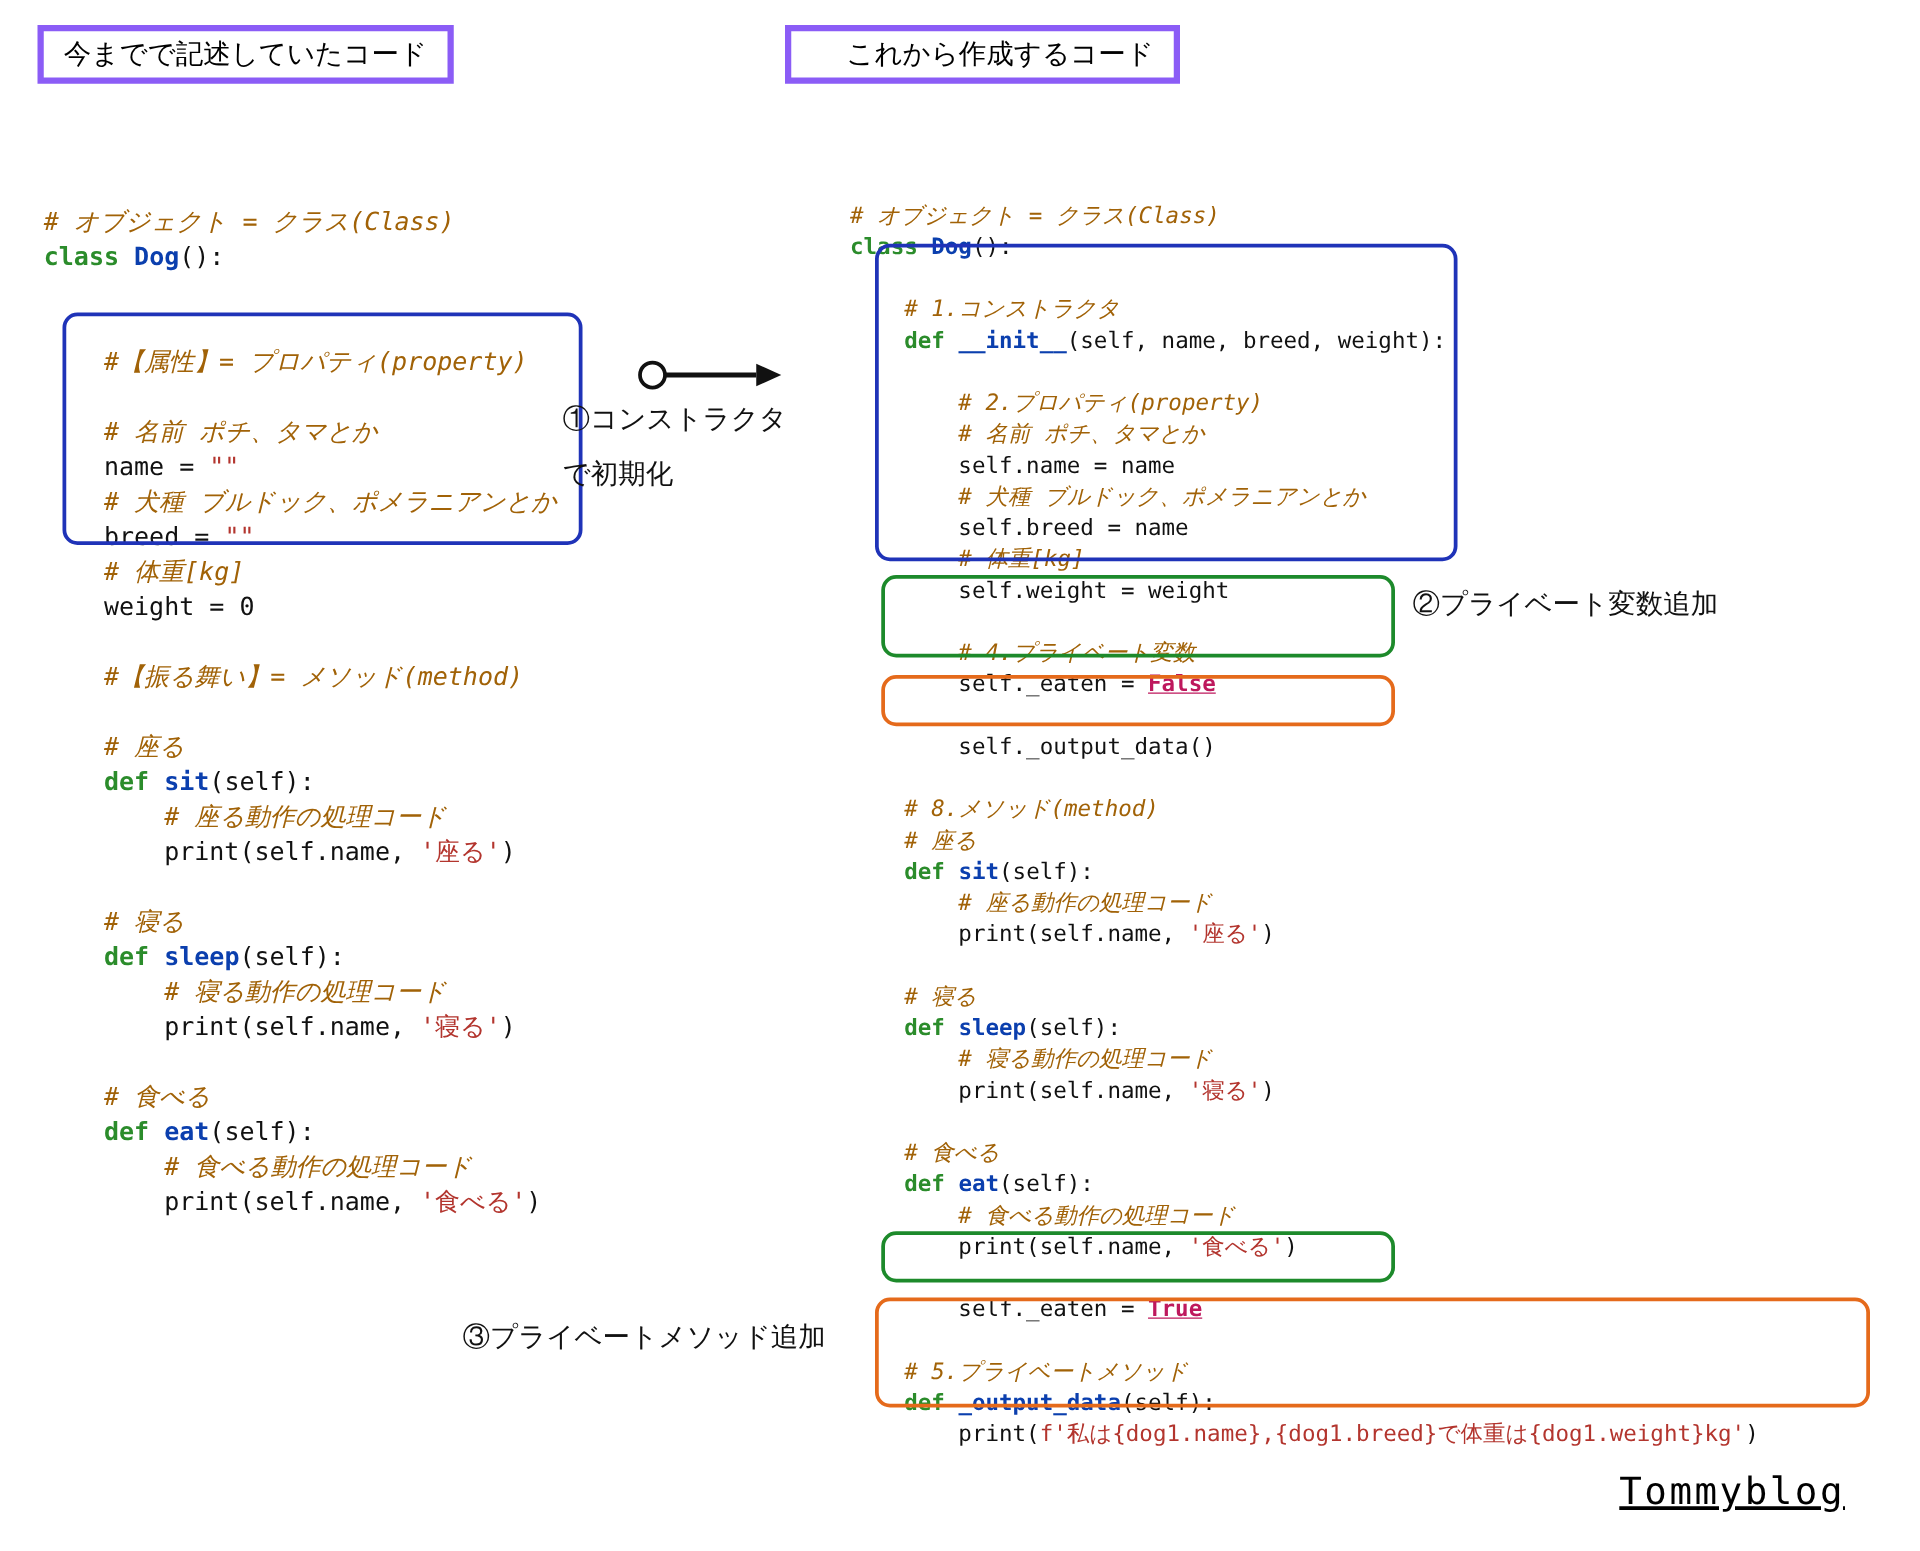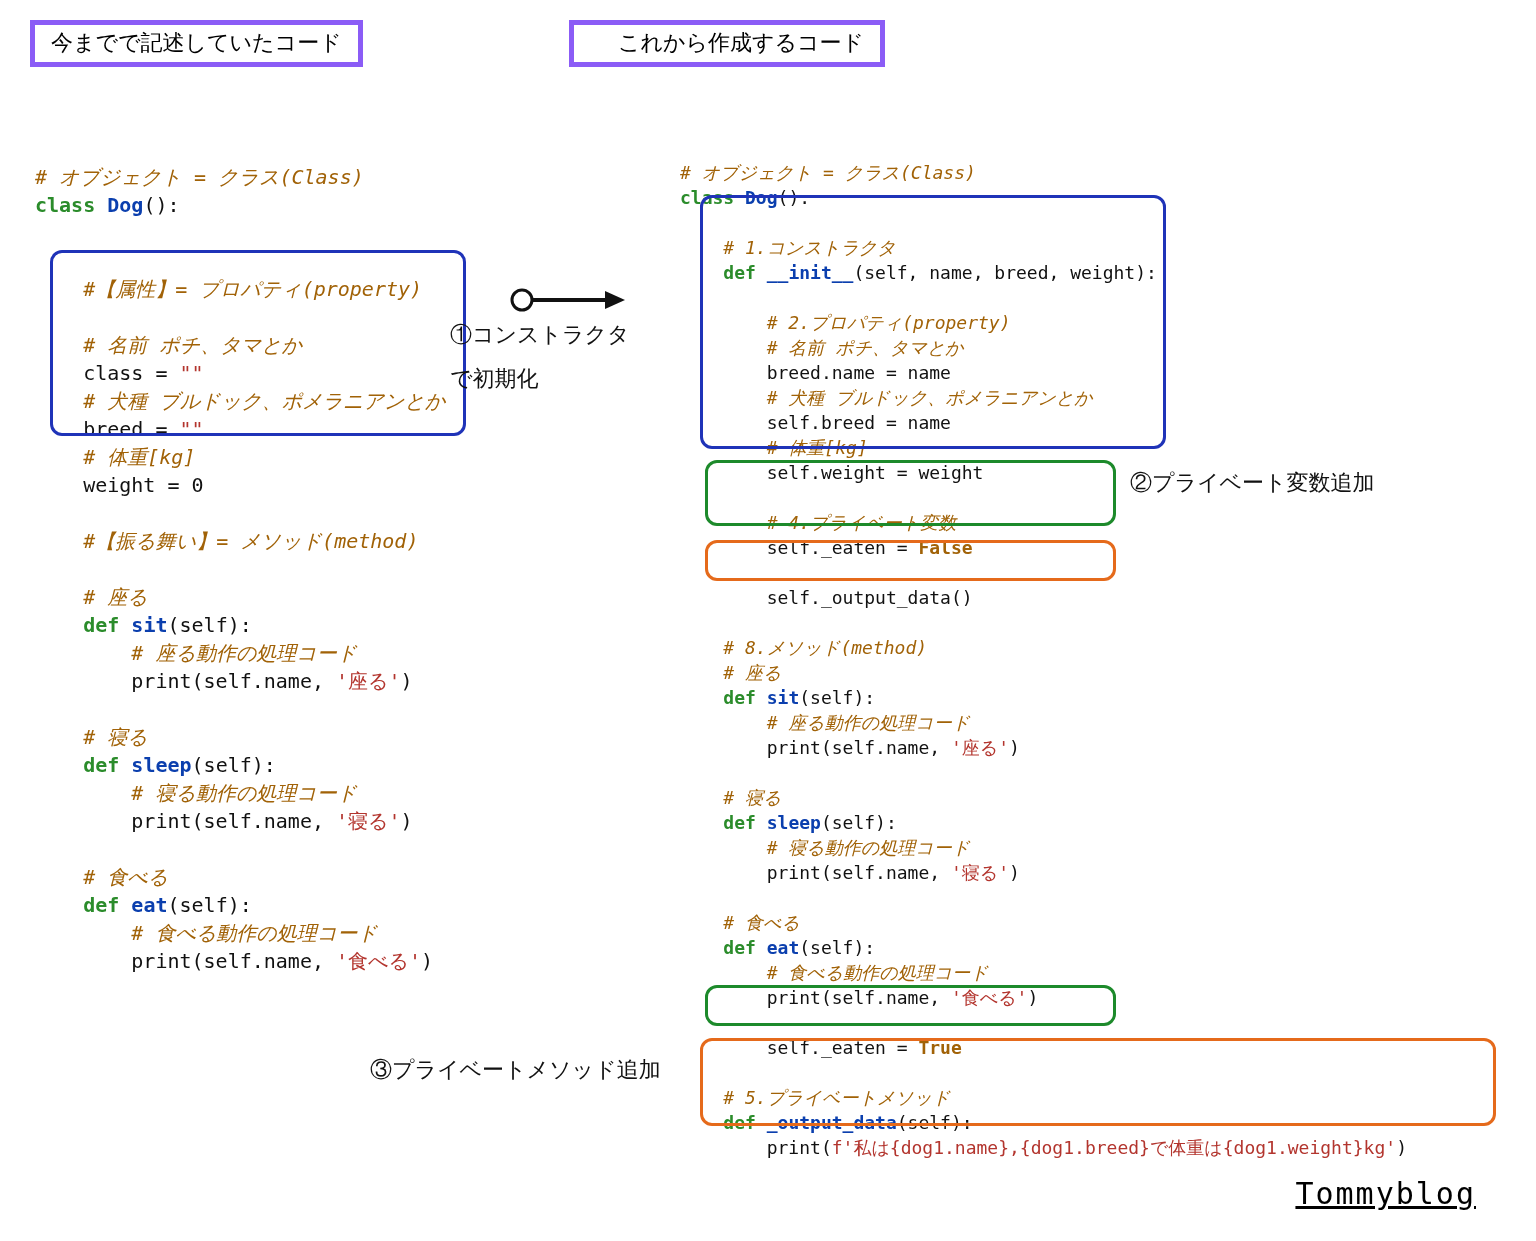--- a/index.html
+++ b/index.html
@@ -3,42 +3,42 @@
 <meta charset="utf-8">
 <style>
   html,body{margin:0;padding:0;background:#ffffff;font-family:"Hiragino Sans","Yu Gothic",Meiryo,sans-serif;}
   body{width:1536px;height:1241px;position:relative;}
   .title-box{position:absolute;border:5px solid #8b5cf6;padding:4px 16px;font-size:22px;line-height:1.3;}
   .code{position:absolute;white-space:pre;font-family:Menlo,Consolas,monospace;}
   .c-comment{color:#a16207;font-style:italic;}
   .c-kw{color:#2b8c2b;font-weight:bold;font-style:normal;}
   .c-def{color:#0b3fae;font-weight:bold;font-style:normal;}
   .c-str{color:#b3352e;font-style:normal;}
-  .c-bool{color:#a16207;font-weight:bold;font-style:normal;}
+  .c-bool{color:#be185d;font-weight:bold;font-style:normal;text-decoration:underline;}
   .c-plain{color:#111;}
   .outline{position:absolute;border-width:3px;border-style:solid;border-radius:12px;background:transparent;}
   .arrow{position:absolute;}
   .annot{position:absolute;font-size:22px;color:#111;}
   .credit{position:absolute;font-family:Menlo,Consolas,monospace;font-size:30px;letter-spacing:2px;text-decoration:underline;}
 </style>
 </head>
 <body>
 
 <div class="title-box" style="left:30px;top:20px;">今までで記述していたコード</div>
-<div class="title-box" style="left:569px;top:20px;padding-left:44px;">これから作成するコード</div>
+<div class="title-box" style="left:628px;top:20px;padding-left:44px;">これから作成するコード</div>
 
 <div class="code" style="left:35px;top:135px;font-size:20px;line-height:28px;">
 <span class="c-comment"># オブジェクト = クラス(Class)</span>
 <span class="c-kw">class</span><span class="c-def"> Dog</span><span class="c-plain">():</span>
 
 
 <span class="c-comment">    #【属性】= プロパティ(property)</span>
 
 <span class="c-comment">    # 名前 ポチ、タマとか</span>
-<span class="c-plain">    class = </span><span class="c-str">""</span>
+<span class="c-plain">    name = </span><span class="c-str">""</span>
 <span class="c-comment">    # 犬種 ブルドック、ポメラニアンとか</span>
 <span class="c-plain">    breed = </span><span class="c-str">""</span>
 <span class="c-comment">    # 体重[kg]</span>
 <span class="c-plain">    weight = 0</span>
 
 <span class="c-comment">    #【振る舞い】= メソッド(method)</span>
 
 <span class="c-comment">    # 座る</span>
 <span class="c-plain">    </span><span class="c-kw">def</span><span class="c-def"> sit</span><span class="c-plain">(self):</span>
 <span class="c-comment">        # 座る動作の処理コード</span>
@@ -59,21 +59,21 @@
 
 <div class="code" style="left:680px;top:135px;font-size:18px;line-height:25px;">
 <span class="c-comment"># オブジェクト = クラス(Class)</span>
 <span class="c-kw">class</span><span class="c-def"> Dog</span><span class="c-plain">():</span>
 
 <span class="c-comment">    # 1.コンストラクタ</span>
 <span class="c-plain">    </span><span class="c-kw">def</span><span class="c-def"> __init__</span><span class="c-plain">(self, name, breed, weight):</span>
 
 <span class="c-comment">        # 2.プロパティ(property)</span>
 <span class="c-comment">        # 名前 ポチ、タマとか</span>
-<span class="c-plain">        breed.name = name</span>
+<span class="c-plain">        self.name = name</span>
 <span class="c-comment">        # 犬種 ブルドック、ポメラニアンとか</span>
 <span class="c-plain">        self.breed = name</span>
 <span class="c-comment">        # 体重[kg]</span>
 <span class="c-plain">        self.weight = weight</span>
 
 <span class="c-comment">        # 4.プライベート変数</span>
 <span class="c-plain">        self._eaten = </span><span class="c-bool">False</span>
 
 <span class="c-plain">        self._output_data()</span>
 

